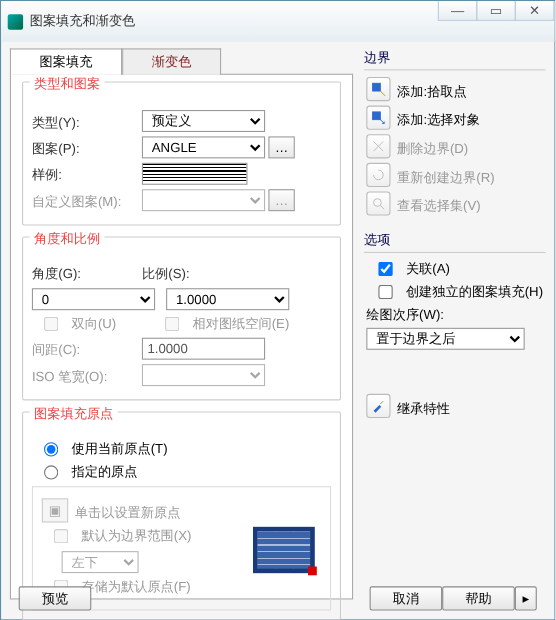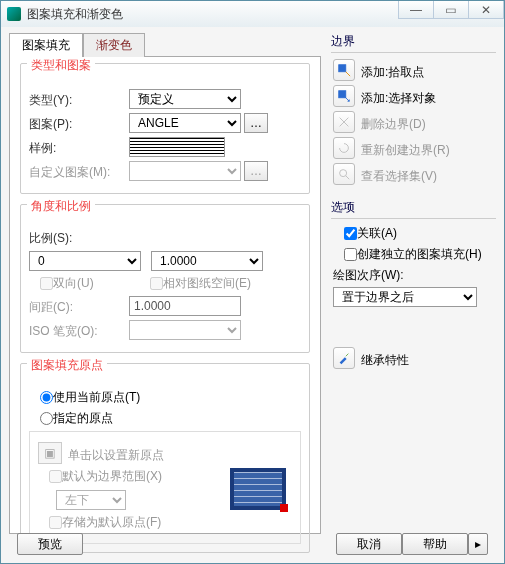--- a/index.html
+++ b/index.html
@@ -1,44 +1,44 @@
 <!DOCTYPE html>
 <html><head>
 <meta charset="utf-8">
 <style>
   * { box-sizing: border-box; font-family: "Microsoft YaHei", "SimSun", sans-serif; font-size: 12px; }
   body { margin: 0; background: #fff; }
   .window { width: 505px; height: 564px; border: 1px solid #5b8fa5; background: #f5f5f5; position: relative; }
-  .titlebar { height: 26px; background: linear-gradient(#fdfdfd,#e6eef2); display: flex; align-items: center; padding: 0 6px; }
+  .titlebar { height: 37px; background: linear-gradient(#fdfdfd,#e6eef2); display: flex; align-items: center; padding: 0 6px; }
   .titlebar .logo { width: 14px; height: 14px; margin-right: 6px; background: linear-gradient(135deg,#0aa,#064); border-radius: 2px; }
   .titlebar .title { flex: 1; color: #333; }
   .winbtns { position: absolute; top: 0; right: 0; display: flex; }
   .winbtn { width: 36px; height: 18px; border: 1px solid #bcd; border-top: none; margin-left: -1px; background: linear-gradient(#fff,#e6eef2); display:flex; align-items:center; justify-content:center; color:#555;}
   .content { display: flex; padding: 6px 8px 2px 8px; gap: 10px; height: calc(100% - 66px); }
   .leftcol { width: 312px; }
   .rightcol { flex: 1; }
   
   .tabs { display:flex; margin-bottom:-1px; }
-  .tab { padding: 3px 12px; border:1px solid #aaa; background:#eee; border-bottom:none; position:relative; }
+  .tab { padding: 3px 26px; border:1px solid #aaa; background:#eee; border-bottom:none; position:relative; }
   .tab.active { background:#fff; z-index:2; }
   .tab.inactive { color:#7f1d1d; }
   .tabpanel { border:1px solid #aaa; background:#fff; padding:6px 10px 10px 10px; height: 478px; }
   
   .fs { border:1px solid #ccc; border-radius:2px; padding: 6px 8px 8px 8px; margin-bottom: 10px; position:relative; }
   .fs > .legend { position:relative; top:-13px; left:-2px; background:#fff; padding:0 4px; display:inline-block; color:#ef4444; margin-bottom:-6px; }
   .row { display:flex; align-items:flex-end; margin: 4px 0; }
   .lbl { width: 100px; color:#333; }
   .lbl.disabled, .disabled { color:#999; }
   select, input[type=text] { height: 20px; border:1px solid #999; background:#fff; padding:0 4px; }
   select { width: 100px; }
   .w90 { width: 112px; }
   .dots { width:24px; height:20px; border:1px solid #999; background:linear-gradient(#fdfdfd,#e8e8e8); margin-left:3px; display:flex; align-items:center; justify-content:center; }
   .swatch { width: 96px; height: 20px; border:1px solid #999; background:#fff; background-image: repeating-linear-gradient(#000,#000 1px, #fff 1px,#fff 3px); }
   
-  .chk { display:inline-flex; align-items:center; gap:0;padding-left:11px; }
+  .chk { display:inline-flex; align-items:center; gap:12px;padding-left:11px; }
   input[type=checkbox], input[type=radio] { margin:0; }
   
   .sect { margin-bottom: 14px; }
   .sect .hdr { color:#004; padding-bottom:2px; border-bottom:1px solid #ccc; margin-bottom:6px; }
   .optrow { display:flex; align-items:flex-end; gap:6px; margin:4px 0; padding-left:2px; }
   .ibtn { width:22px; height:22px; border:1px solid #bbb; border-radius:3px; background:linear-gradient(#fff,#eee); display:flex; align-items:center; justify-content:center; }
   .ibtn svg { width:14px; height:14px; }
   .ibtn.blue svg { stroke:#2a6ad0; fill:none; }
   .ibtn.blue rect { fill:#2a6ad0; }
   
@@ -94,20 +94,21 @@
           <div class="row">
             <span class="lbl disabled">自定义图案(M):</span>
             <select class="w90" disabled=""></select>
             <div class="dots disabled">…</div>
           </div>
         </div>
 
         <div class="fs">
           <span class="legend">角度和比例</span>
           <div class="row">
+            <span class="lbl">角度(G):</span>
             <span class="lbl">比例(S):</span>
           </div>
           <div class="row">
             <select class="w90" style="margin-right:10px"><option>0</option></select>
             <select class="w90"><option>1.0000</option></select>
           </div>
           <div class="row">
             <label class="chk disabled" style="width:110px">
                 <input type="checkbox" disabled="" style="">
                 <span>双向(U)</span>

